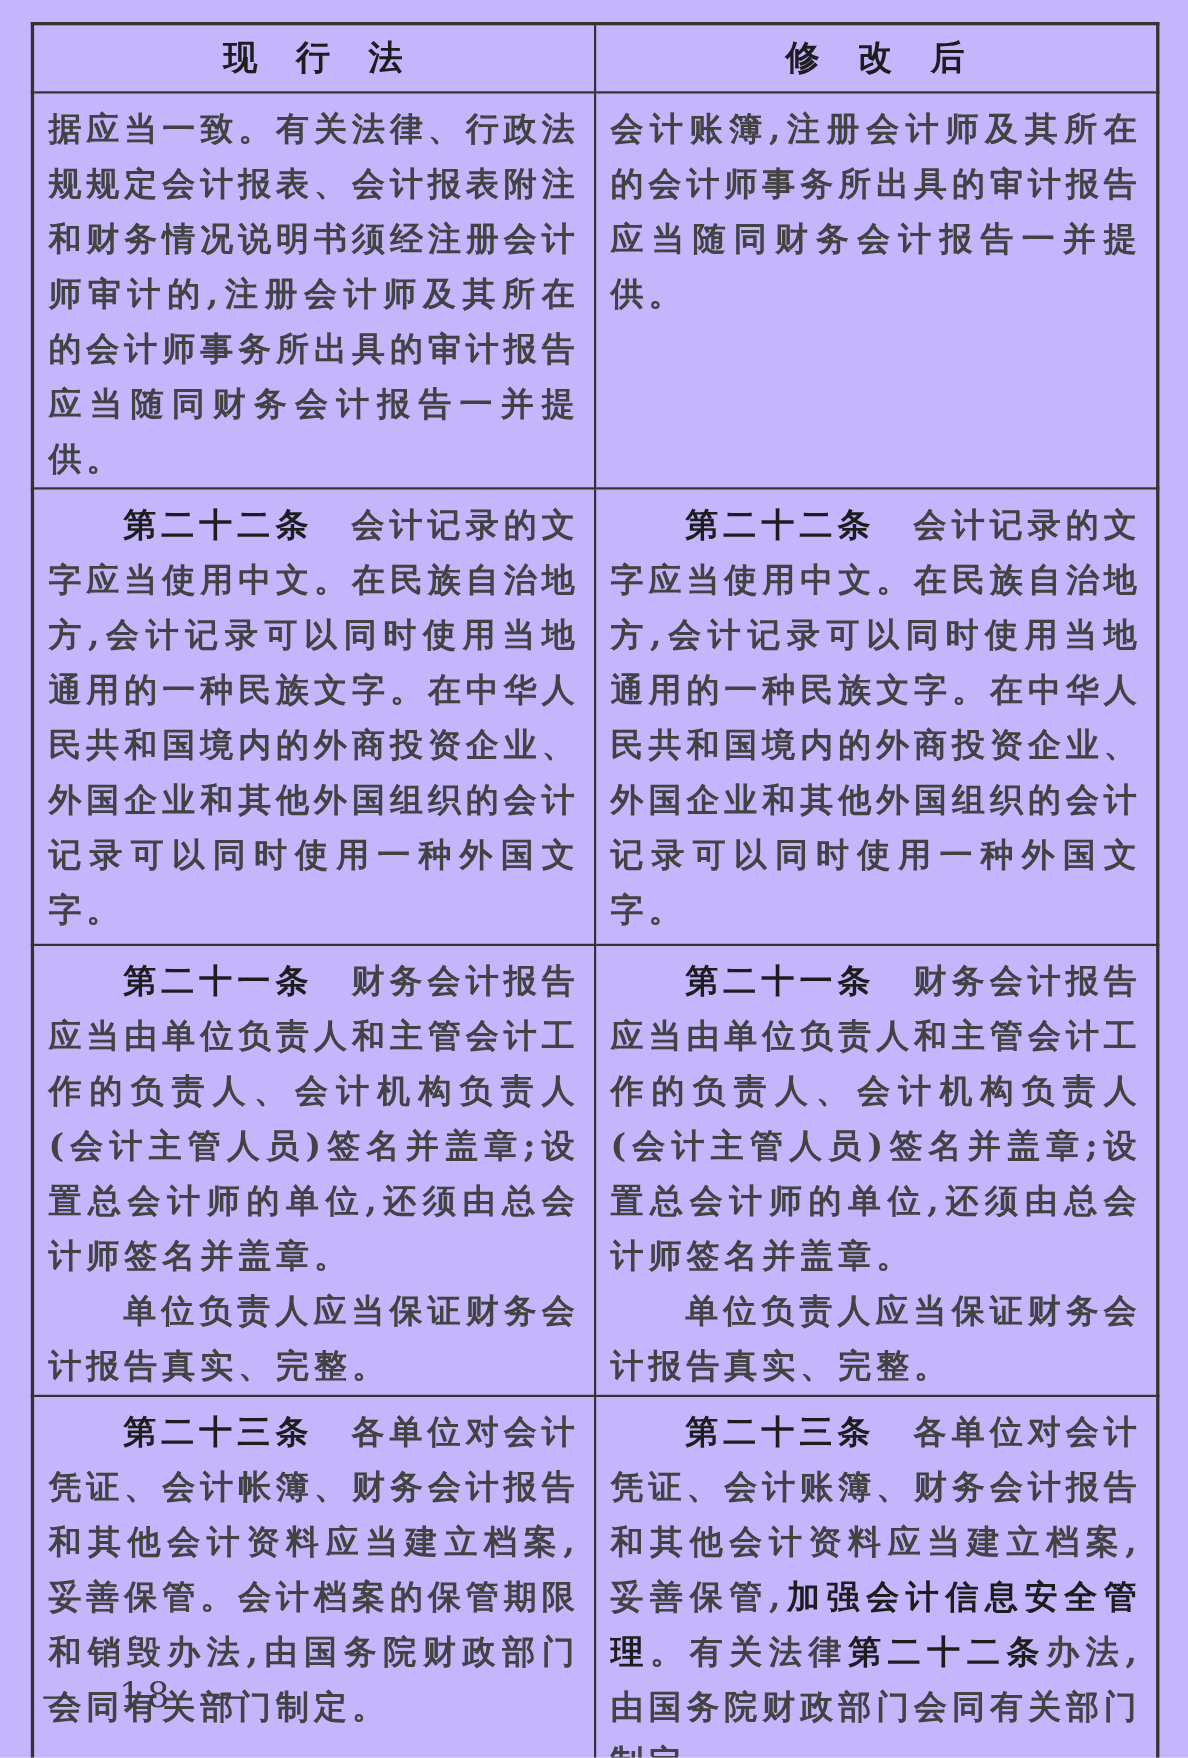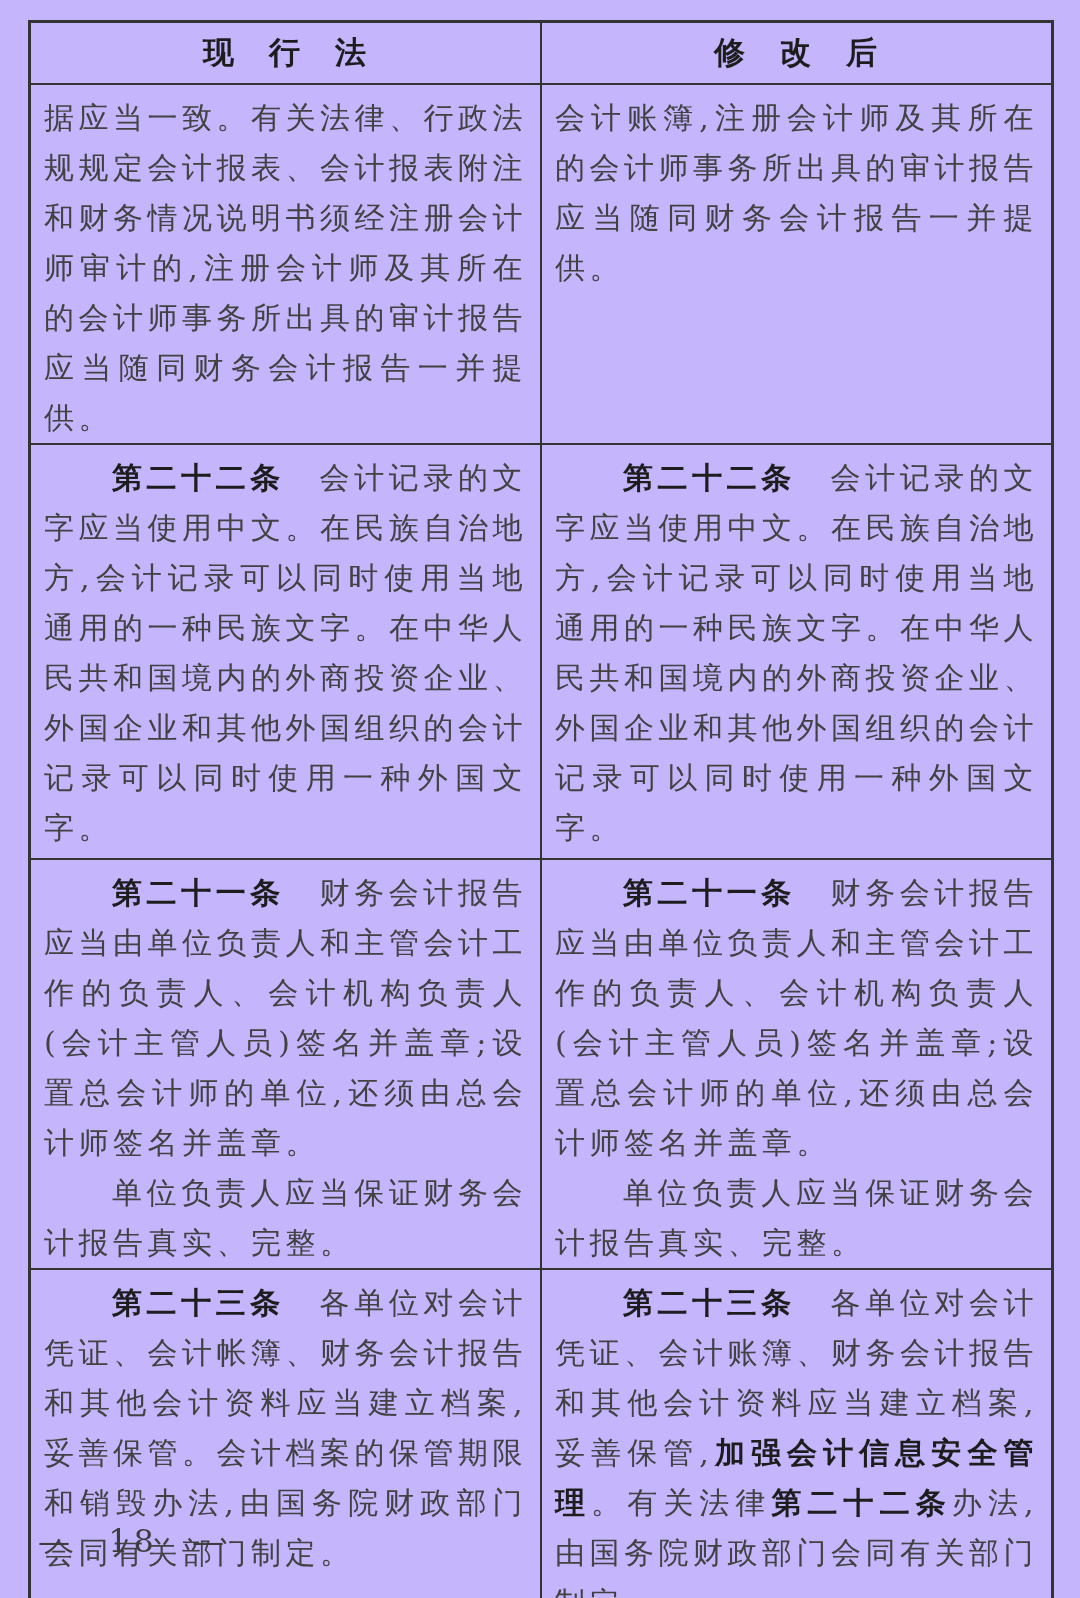--- a/index.html
+++ b/index.html
@@ -43,21 +43,21 @@
   .para {
     margin:0;
     font-size:30px;
     line-height:50px;
     letter-spacing:4.5px;
     text-align:justify;
     text-justify:inter-character;
     color:#424242;
   }
   .para.indent { text-indent:68px; }
-  .run { font-weight:normal; }
+  .run { font-weight:bold; }
   .run.bold {
     font-weight:bold;
     font-family:"DejaVu Sans","Liberation Sans",sans-serif;
     color:#1d1d1d;
   }
   .footer {
     position:absolute;
     left:38px; top:1522px;
     font-size:32px;
     letter-spacing:5px;

